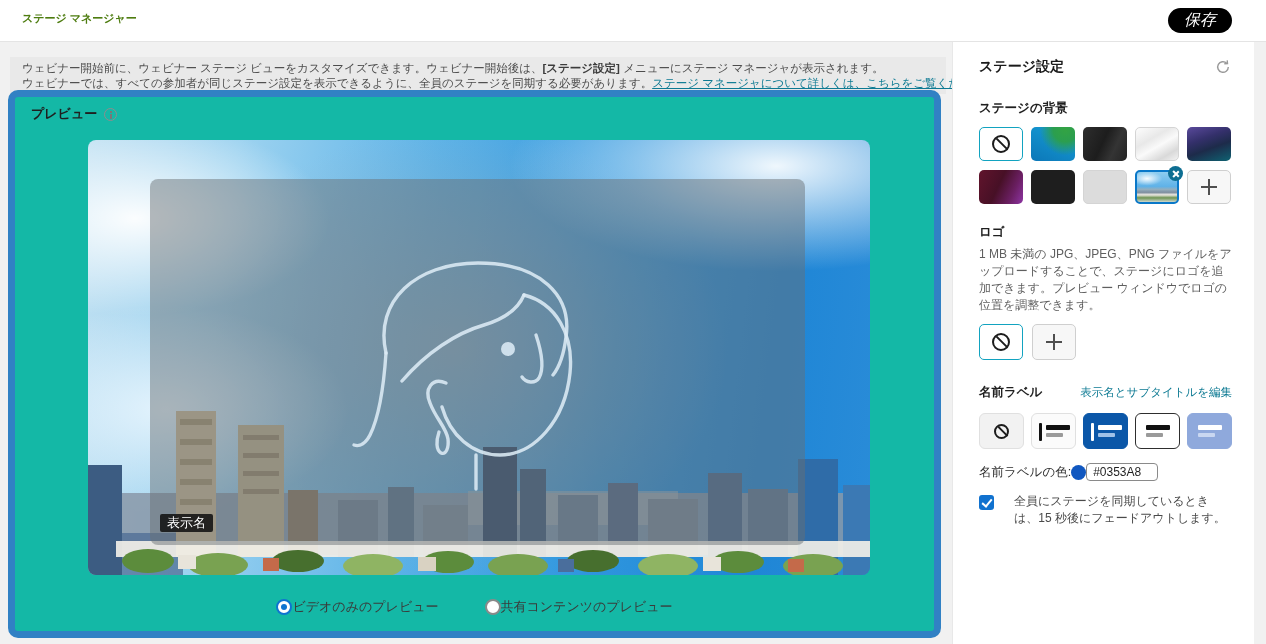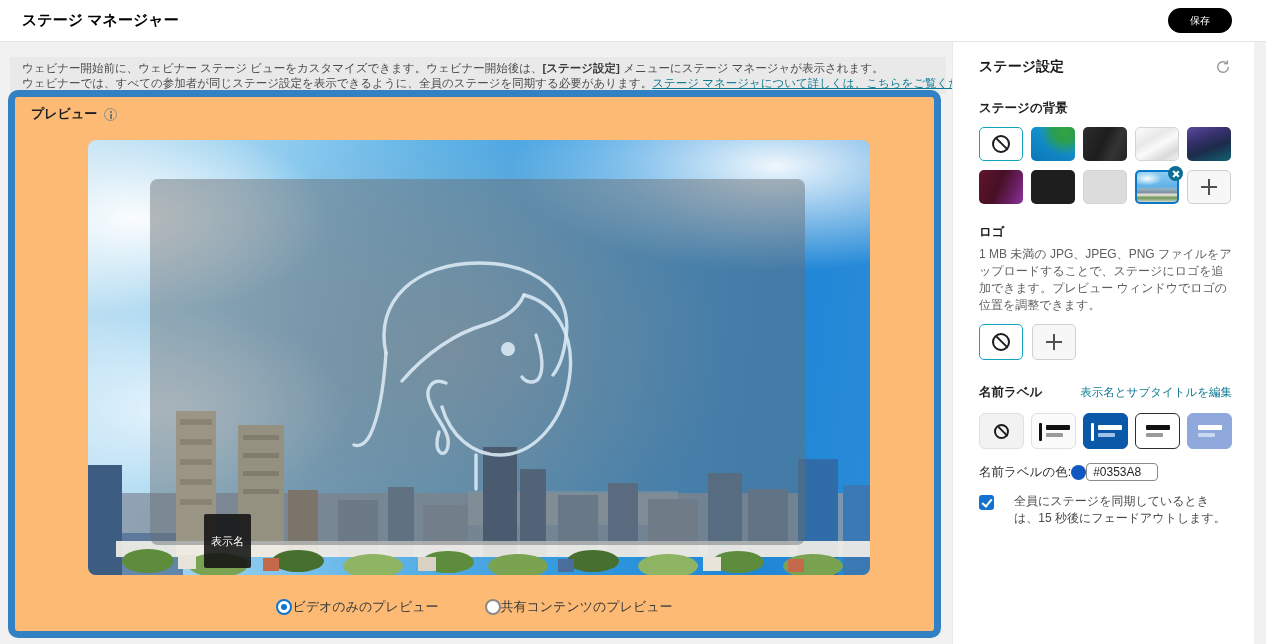--- a/index.html
+++ b/index.html
@@ -2,51 +2,51 @@
 <html><head>
 <meta charset="utf-8">
 <style>
   * { margin:0; padding:0; box-sizing:border-box; }
   html,body { width:1266px; height:644px; overflow:hidden; }
   body { font-family:"Liberation Sans","DejaVu Sans",sans-serif; background:#f1f1f1; }
   .page { position:relative; width:1266px; height:644px; background:#f1f1f1; }
 
   
   .topbar { position:absolute; left:0; top:0; width:1266px; height:42px; background:#ffffff; border-bottom:1px solid #e4e4e4; }
-  .topbar-title { position:absolute; left:22px; top:11px; font-size:15px; font-weight:bold; color:#000000; }
-  .save-btn { position:absolute; left:1168px; top:8px; width:64px; height:25px; background:#000; color:#fff; border:none; border-radius:13px; font-size:10px; font-family:inherit; cursor:pointer; }
+  .topbar-title { position:absolute; left:22px; top:11px; font-size:11px; font-weight:bold; color:#4d7c0f; }
+  .save-btn { position:absolute; left:1168px; top:8px; width:64px; height:25px; background:#000; color:#fff; border:none; border-radius:13px; font-size:16px; font-family:inherit; cursor:pointer;font-style:italic; }
 
   
   .banner { position:absolute; left:10px; top:57px; width:936px; height:37px; background:#e9e9e9; padding:4px 12px 0 12px; font-size:11.5px; color:#4c4c4c; line-height:15px; }
   .banner .bline { white-space:nowrap; }
   .banner b { color:#3c3c3c; }
   .banner a { color:#0d7a93; text-decoration:underline; cursor:pointer; }
 
   
-  .preview-panel { position:absolute; left:8px; top:90px; width:933px; height:548px; background:#fdba74; border:7px solid #3181c4; border-radius:10px; }
+  .preview-panel { position:absolute; left:8px; top:90px; width:933px; height:548px; background:#14b8a6; border:7px solid #3181c4; border-radius:10px; }
   .preview-title-row { position:absolute; left:16px; top:8px; display:flex; align-items:center; gap:7px; }
   .preview-title { font-size:13px; font-weight:bold; color:#1f1f1f; }
   .info-icon { width:13px; height:13px; border:1px solid #8d8d8d; border-radius:50%; position:relative; cursor:pointer; }
   .info-icon::before { content:""; position:absolute; left:5px; top:2.5px; width:1.5px; height:1.5px; background:#777; }
   .info-icon::after  { content:""; position:absolute; left:5px; top:5.5px; width:1.5px; height:4.5px; background:#777; }
 
   .stage-image { position:absolute; left:73px; top:43px; width:782px; height:435px; border-radius:8px; overflow:hidden;
     background:
       radial-gradient(ellipse 300px 150px at 6% 18%, rgba(255,255,255,.95), rgba(255,255,255,0) 65%),
       radial-gradient(ellipse 280px 160px at 10% 62%, rgba(238,248,255,.85), rgba(238,248,255,0) 65%),
       radial-gradient(ellipse 430px 170px at 88% 6%, rgba(250,253,255,.95), rgba(250,253,255,0) 62%),
       radial-gradient(ellipse 400px 330px at 47% 48%, rgba(160,172,182,.62), rgba(160,172,182,0) 68%),
       linear-gradient(97deg, #bfe0f2 0%, #9ed3f0 18%, #5db3e8 42%, #2f96de 66%, #1f86d6 86%, #2a8cd8 100%);
   }
   .skyline { position:absolute; left:0; bottom:0; width:782px; height:180px; }
 
   .video-overlay { position:absolute; left:62px; top:39px; width:655px; height:366px; background:rgba(104,110,116,.48); border-radius:8px; }
   .face-svg { position:absolute; left:178px; top:52px; width:300px; height:260px; }
 
-  .display-name-label { position:absolute; left:72px; top:374px; background:rgba(18,18,18,.88); color:#fff; font-size:11px; line-height:14px; padding:20px 7px; border-radius:2px; cursor:move;margin-left:44px; }
+  .display-name-label { position:absolute; left:72px; top:374px; background:rgba(18,18,18,.88); color:#fff; font-size:13px; line-height:14px; padding:2px 7px; border-radius:2px; cursor:move; }
 
   .radio-row { position:absolute; left:0; bottom:15px; width:919px; display:flex; justify-content:center; gap:46px; }
   .radio-item { display:flex; align-items:center; cursor:pointer; }
   .radio-circle { width:16px; height:16px; border-radius:50%; background:#fff; position:relative; }
   .radio-circle.on { border:2.5px solid #0f74d0; }
   .radio-circle.on::after { content:""; position:absolute; left:2.5px; top:2.5px; width:6px; height:6px; border-radius:50%; background:#0f74d0; }
   .radio-circle.off { border:2px solid #8a8a8a; }
   .radio-label { font-size:13px; color:#3a3a3a; }
 
   

